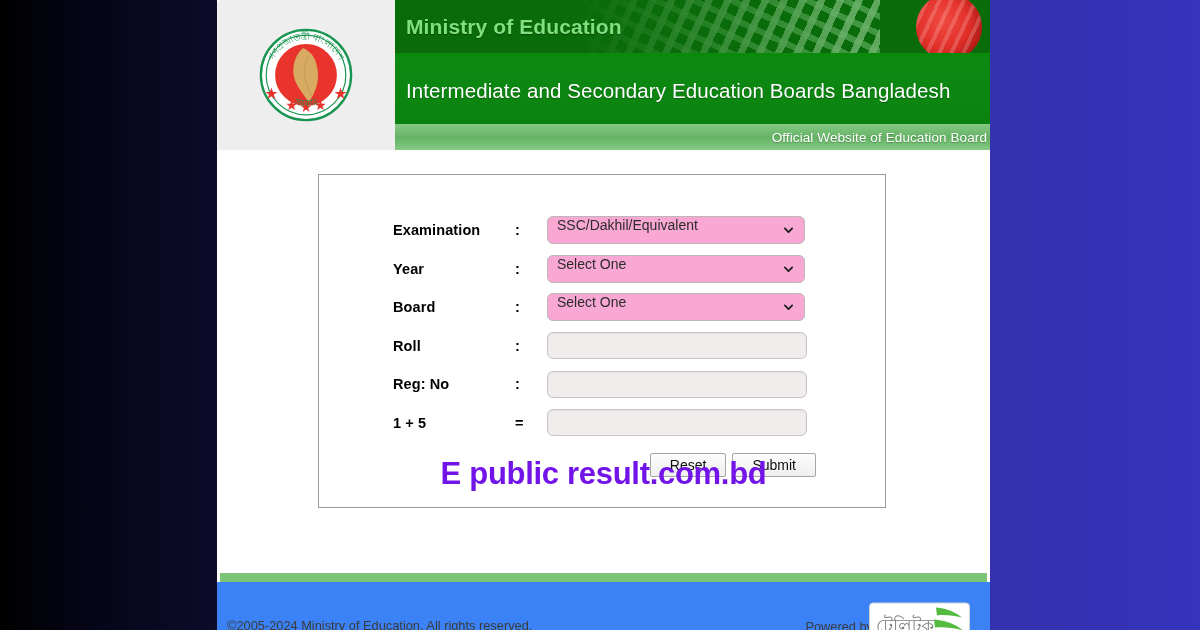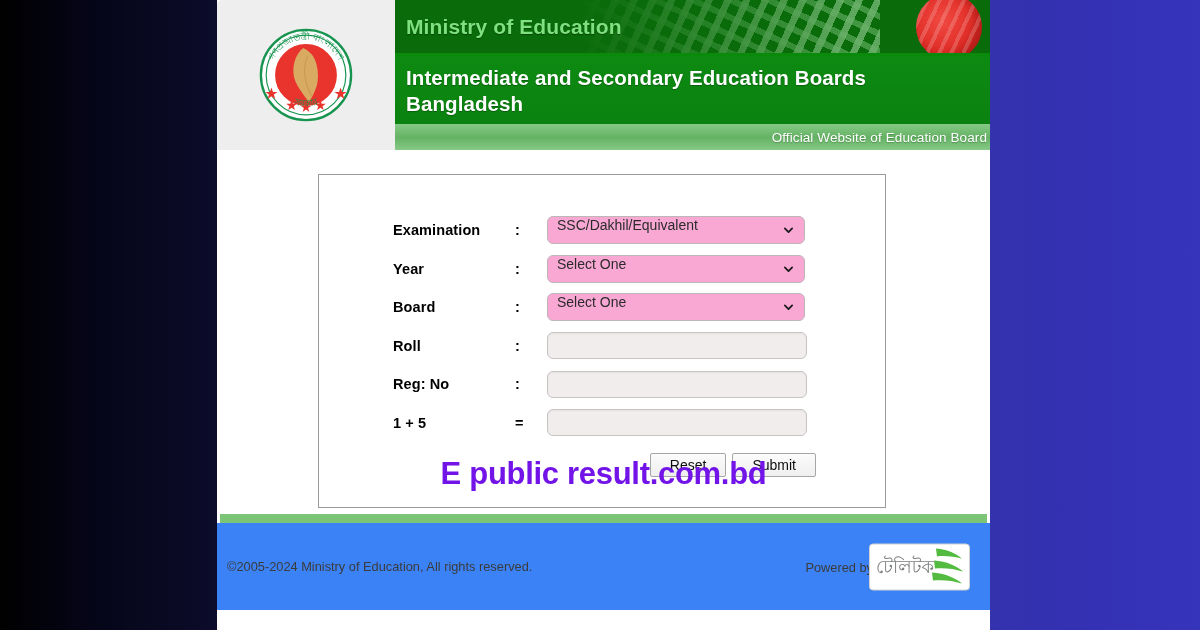--- a/index.html
+++ b/index.html
@@ -82,37 +82,37 @@
   }
   .band-rule { height: 3px; background: #0a8a0a; }
   .band-mid {
     background: #0b8a13;
     background: linear-gradient(to bottom, #0d8a12 0%, #0b8210 100%);
     min-height: 68px;
     padding: 8px 10px 6px 11px;
     display: flex; align-items: center;
   }
   .boards-title {
-    color: #ffffff; font-weight: bold; font-size: 20.5px;
+    color: #ffffff; font-weight: normal; font-size: 20.5px;
     line-height: 1.28; letter-spacing: .1px;
     text-shadow: 0 1px 1px rgba(0,0,0,.3);
   }
   .band-official {
     height: 26px;
     background: linear-gradient(to bottom, #86c986 0%, #64b264 52%, #86c986 100%);
     display: flex; align-items: center; justify-content: flex-end;
     padding-right: 3px;
   }
   .official-text {
     color: #ffffff; font-size: 13.5px; letter-spacing: .1px;
     text-shadow: 0 1px 1px rgba(0,0,0,.25);
   }
 
   
-  .main { height: 364px; position: relative; background: #fff; }
+  .main { height: 423px; position: relative; background: #fff; }
   .form-box {
     position: absolute;
     left: 101px; top: 24px;
     width: 568px; height: 334px;
     border: 1px solid #9b9b9b;
     background: #ffffff;
   }
   .rows { padding: 36px 0 0 0; }
   .frow {
     display: flex; align-items: center;

